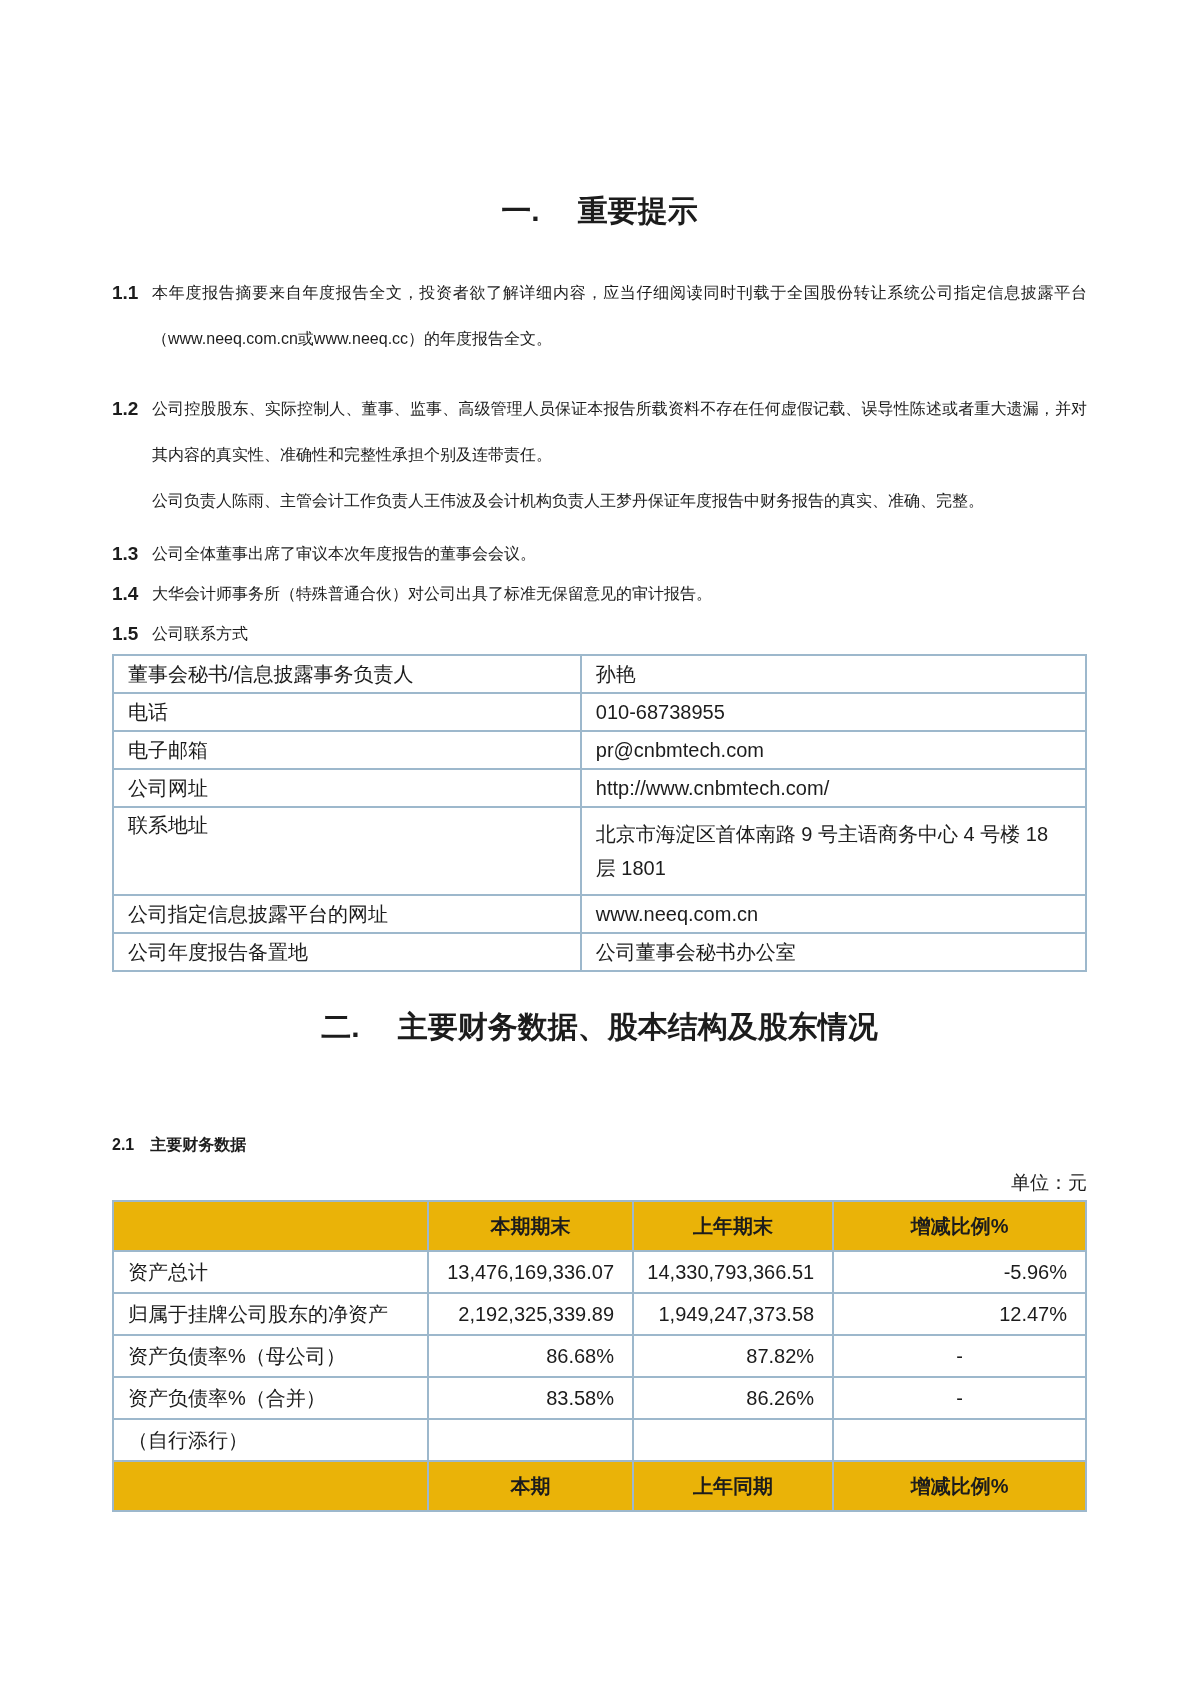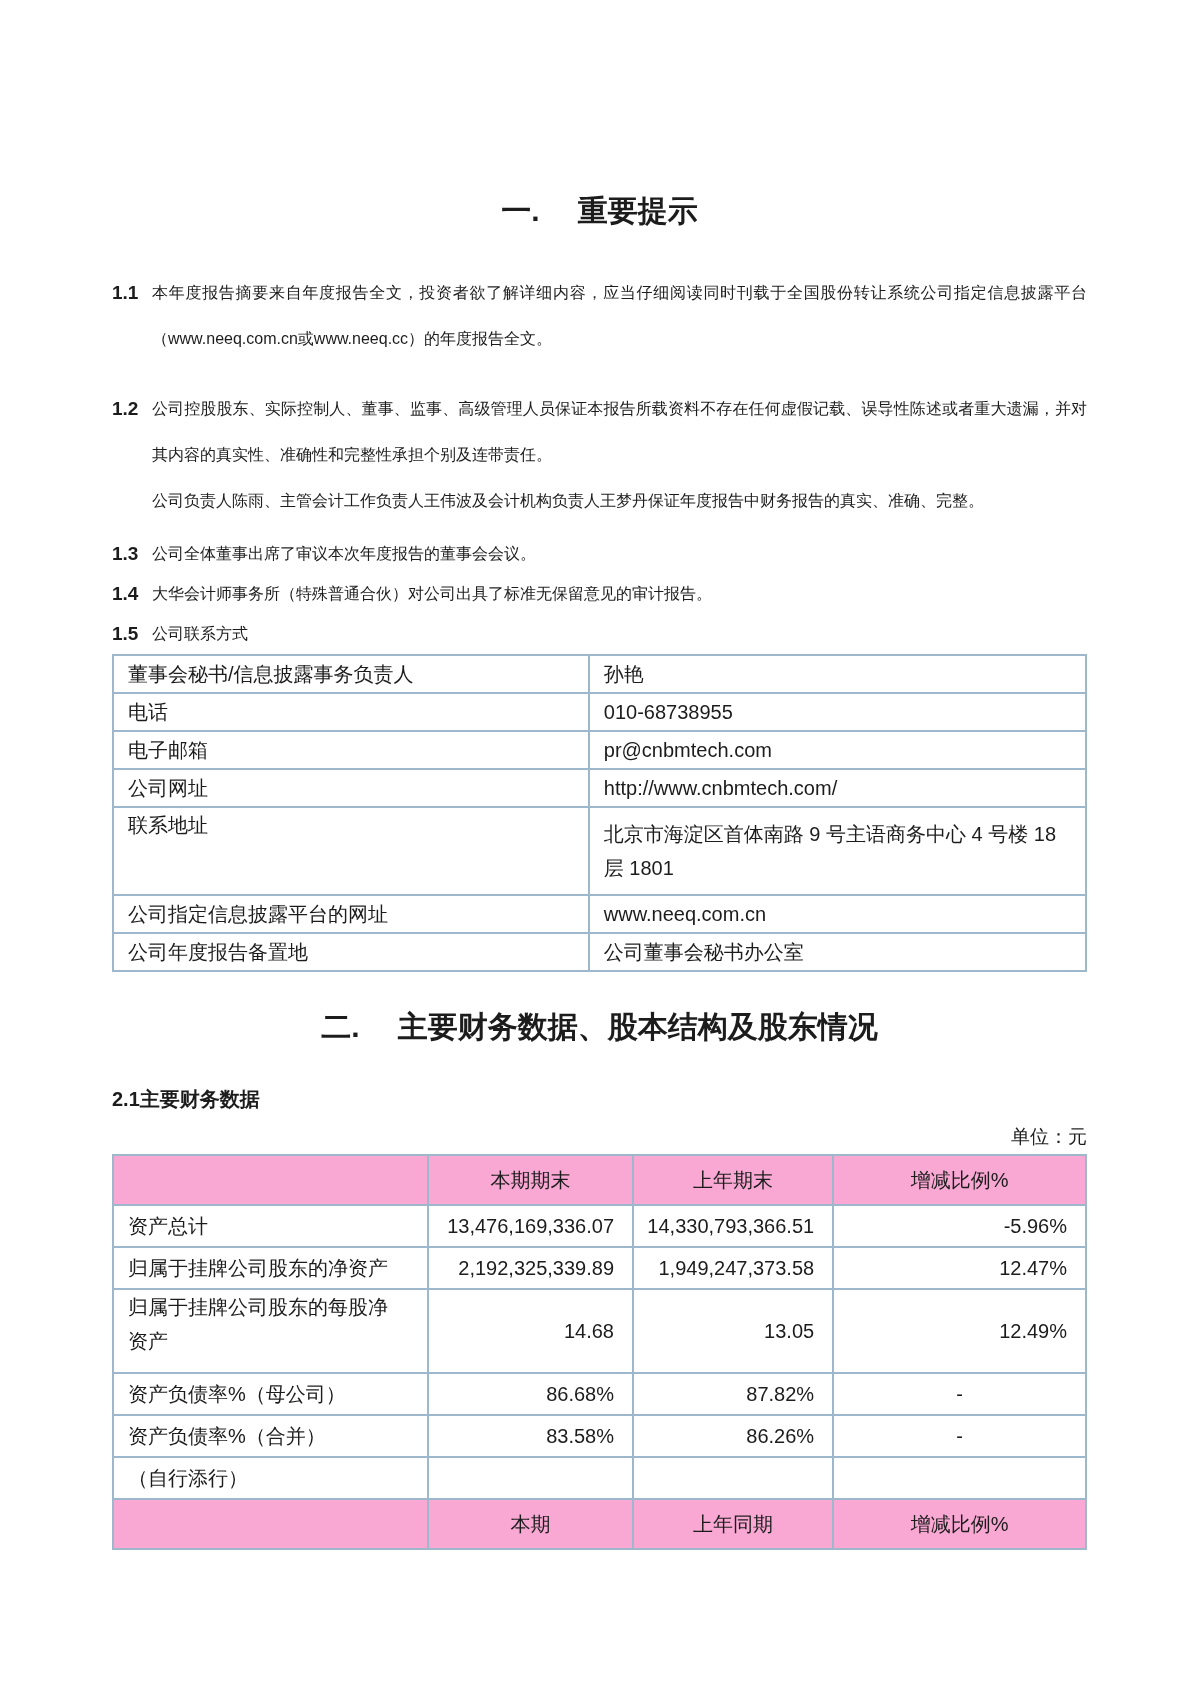--- a/index.html
+++ b/index.html
@@ -47,42 +47,43 @@
   table{border-collapse:collapse;width:100%;table-layout:fixed;}
   td,th{
     border:2px solid #9DB8CC;
     font-size:20px;
     overflow:hidden;
     vertical-align:middle;
   }
   
   .contact-table tr{height:38px;}
   .contact-table tr.tall{height:88px;margin-left:35px;}
-  .contact-table td{padding:0 20px 0 14px;line-height:34px;}
+  .contact-table td{padding:0 12px 0 14px;line-height:34px;}
   .contact-table .label-col{width:45.2%;}
   .va-top{vertical-align:top;padding-top:3px;}
   
   .subsection{
-    margin-top:36px;
-    font-size:20px;
+    margin-top:82px;
+    font-size:16px;
     font-weight:bold;
     line-height:30px;
     display:flex;
+    gap:16px;
   }
   .unit-label{
     margin-top:10px;
     font-size:19px;
     line-height:26px;
     text-align:right;
   }
   
   .fin-table{margin-top:4px;}
   .fin-table th{
-    background:#f9a8d4;
-    font-weight:normal;
+    background:#eab308;
+    font-weight:bold;
     text-align:center;
     height:46px;
   }
   .fin-table tr{height:42px;}
   .fin-table tr.tall2{height:84px;}
   .fin-table .c1{width:32.5%;}
   .fin-table .c2{width:21%;}
   .fin-table .c3{width:20.5%;}
   .fin-table .c4{width:26%;}
   .fin-table .label-cell{text-align:left;padding:0 38px 0 14px;line-height:34px;}
@@ -185,26 +186,20 @@
         <td class="num-cell">13,476,169,336.07</td>
         <td class="num-cell">14,330,793,366.51</td>
         <td class="num-cell">-5.96%</td>
       </tr>
       <tr>
         <td class="label-cell">归属于挂牌公司股东的净资产</td>
         <td class="num-cell">2,192,325,339.89</td>
         <td class="num-cell">1,949,247,373.58</td>
         <td class="num-cell">12.47%</td>
       </tr>
-      <tr class="tall2">
-        <td class="label-cell va-top">归属于挂牌公司股东的每股净资产</td>
-        <td class="num-cell">14.68</td>
-        <td class="num-cell">13.05</td>
-        <td class="num-cell">12.49%</td>
-      </tr>
       <tr>
         <td class="label-cell">资产负债率%（母公司）</td>
         <td class="num-cell">86.68%</td>
         <td class="num-cell">87.82%</td>
         <td class="center-cell">-</td>
       </tr>
       <tr>
         <td class="label-cell">资产负债率%（合并）</td>
         <td class="num-cell">83.58%</td>
         <td class="num-cell">86.26%</td>

